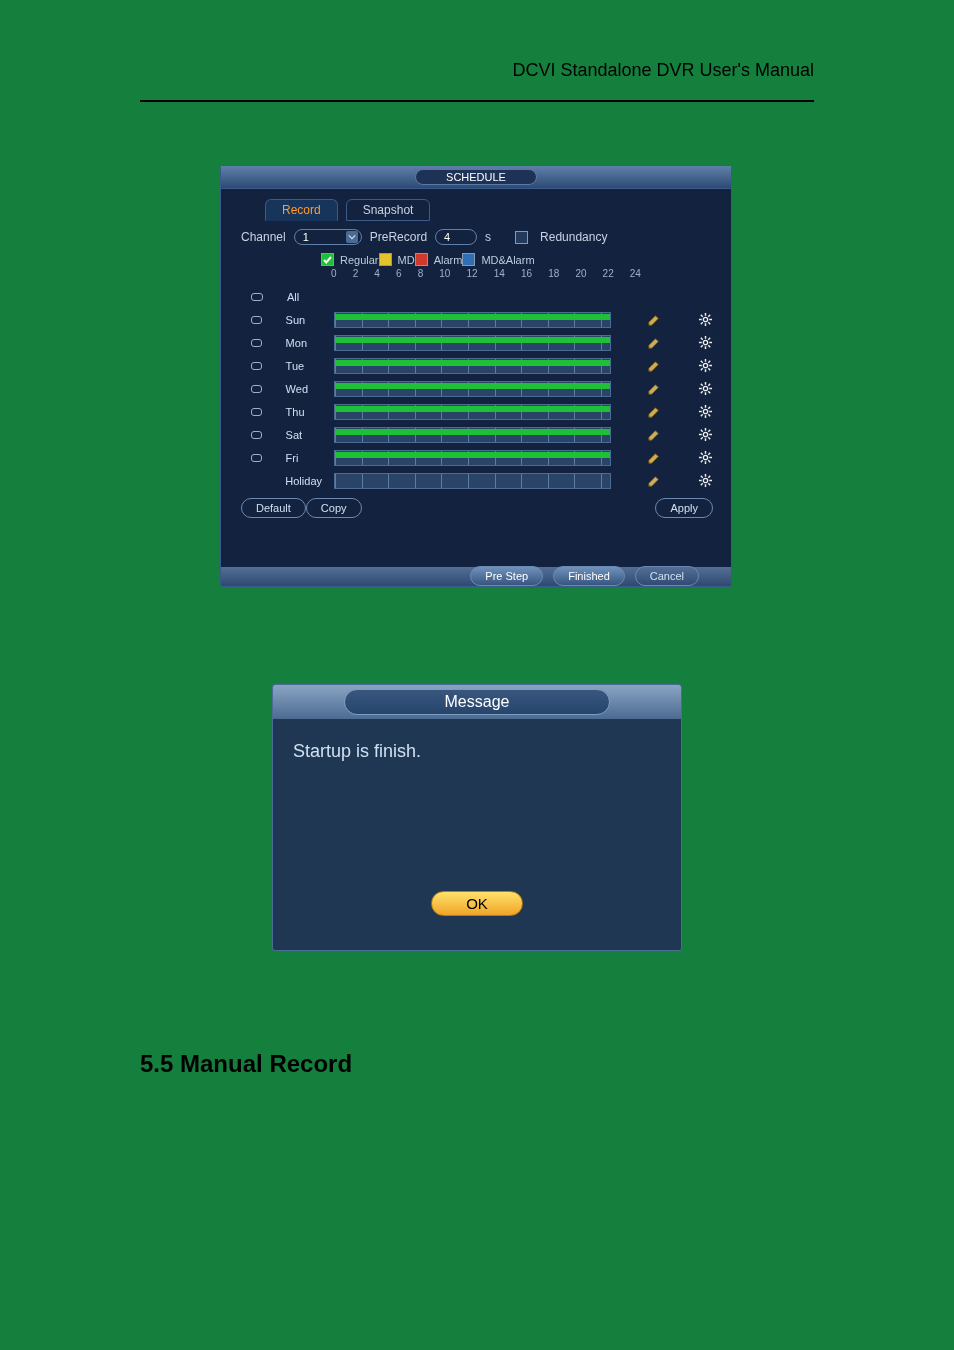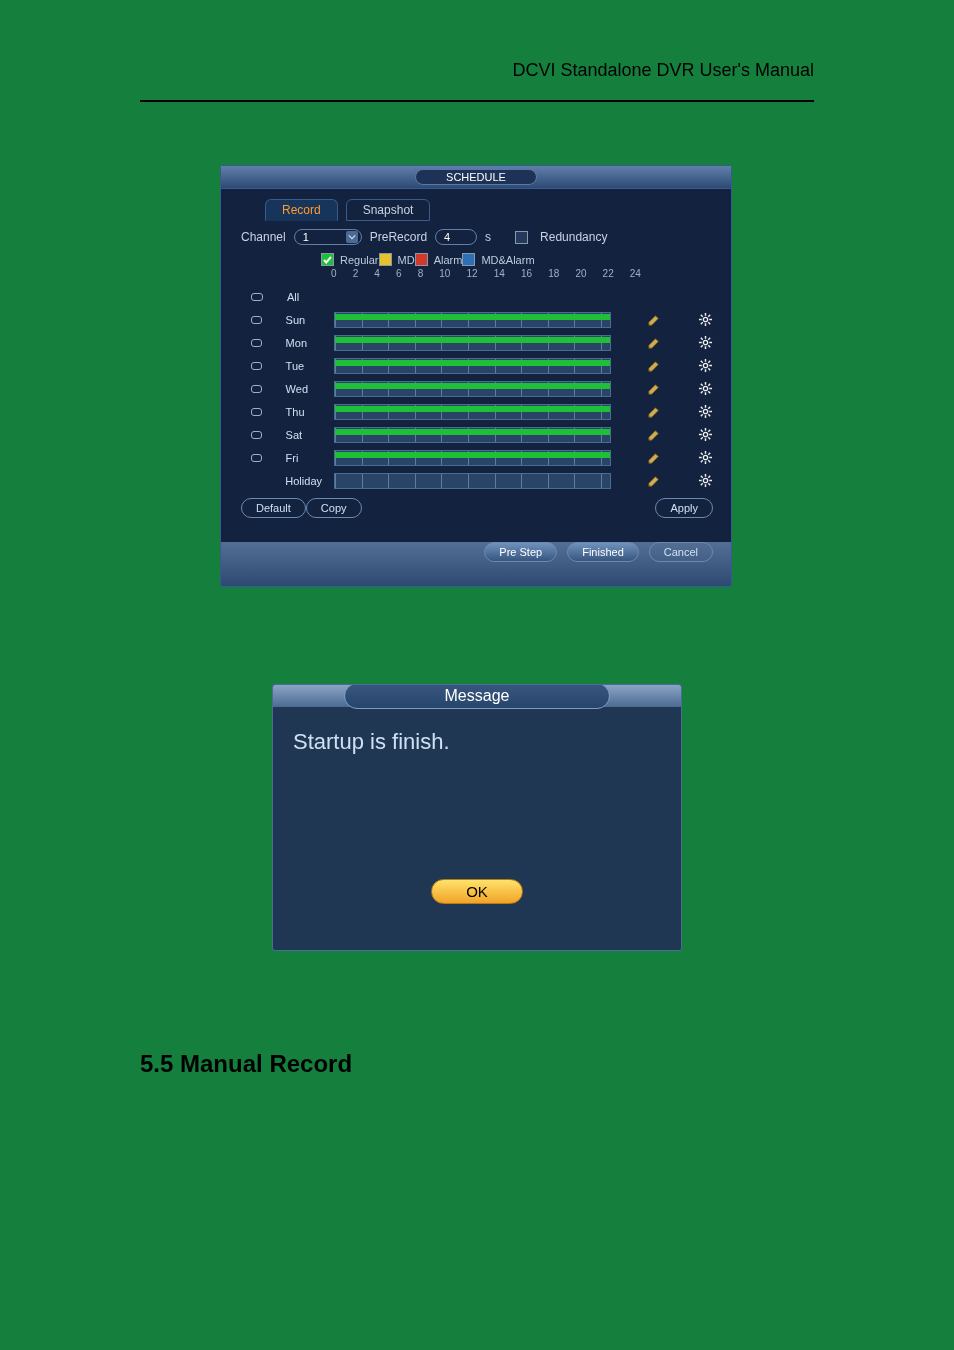--- a/index.html
+++ b/index.html
@@ -38,27 +38,27 @@
   .chain{width:10px;height:6px;border:1px solid #9fb1c9;border-radius:3px}
   .dayname{width:28px;color:#cfe0f4;font-size:11px}
   .timeline{position:relative;width:320px;height:14px;border:1px solid #4c6b92;background:repeating-linear-gradient(to right,#5d7ca3 0,#5d7ca3 1px,#2a4468 1px,#2a4468 26.6px)}
   .timeline .bar{position:absolute;left:0;top:1px;height:6px;width:100%;background:#1ec038}
   .edit,.gear{width:16px;height:16px;display:inline-flex;align-items:center;justify-content:center;margin-left:12px}
   .edit svg,.gear svg{width:15px;height:15px}
   .btn{display:inline-flex;align-items:center;justify-content:center;border:1px solid #6b8ab2;border-radius:10px;height:18px;padding:0 14px;color:#cfe0f4;font-size:11px;background:transparent}
   .btn.solid{background:linear-gradient(#6f92bd,#37567f);color:#fff}
   .foot1{margin:6px 0 0 20px;display:flex;gap:0}
   .foot1 .spacer{flex:1}
-  .footbar{position:absolute;bottom:0;left:0;right:0;height:44px;background:linear-gradient(#536f95,#2e4a72);display:flex;align-items:flex-start;justify-content:flex-end;gap:10px;padding-right:18px}
+  .footbar{position:absolute;bottom:0;left:0;right:0;height:19px;background:linear-gradient(#536f95,#2e4a72);display:flex;align-items:flex-end;justify-content:flex-end;gap:10px;padding-right:32px}
 
   
   .msg{position:absolute;top:684px;left:272px;width:408px;height:265px;background:#203753;border:1px solid #4a6c96;border-radius:3px;overflow:hidden}
-  .msg-titlebar{height:22px;background:linear-gradient(#8aa4c4,#4c6b92);display:flex;align-items:center;justify-content:center}
+  .msg-titlebar{height:34px;background:linear-gradient(#8aa4c4,#4c6b92);display:flex;align-items:center;justify-content:center}
   .msg-pill{border:1px solid #7f9cbf;border-radius:14px;padding:3px 100px;font-size:16px;color:#fff;background:linear-gradient(#39577e,#26456c)}
-  .msg-body{padding:22px 20px 10px 20px;font-size:22px;color:#cfe0f4;height:140px}
+  .msg-body{padding:22px 20px 10px 20px;font-size:18px;color:#cfe0f4;height:140px}
   .msg-foot{display:flex;justify-content:center;padding-bottom:16px}
   .okbtn{background:linear-gradient(#ffe26b,#f0a428);border:1px solid #b57c12;border-radius:13px;padding:3px 34px;font-size:15px;color:#000}
 
   
   .sect{position:absolute;top:1050px;left:140px;font-size:24px;font-weight:bold;color:#000}
 </style>
 </head>
 <body>
 
 <div class="page">

